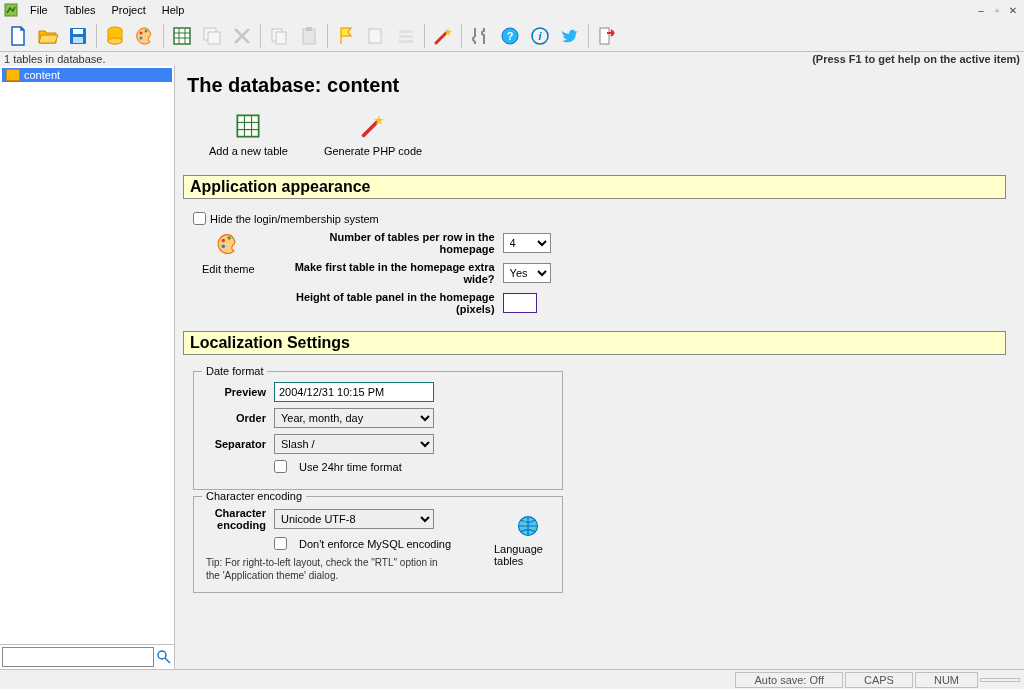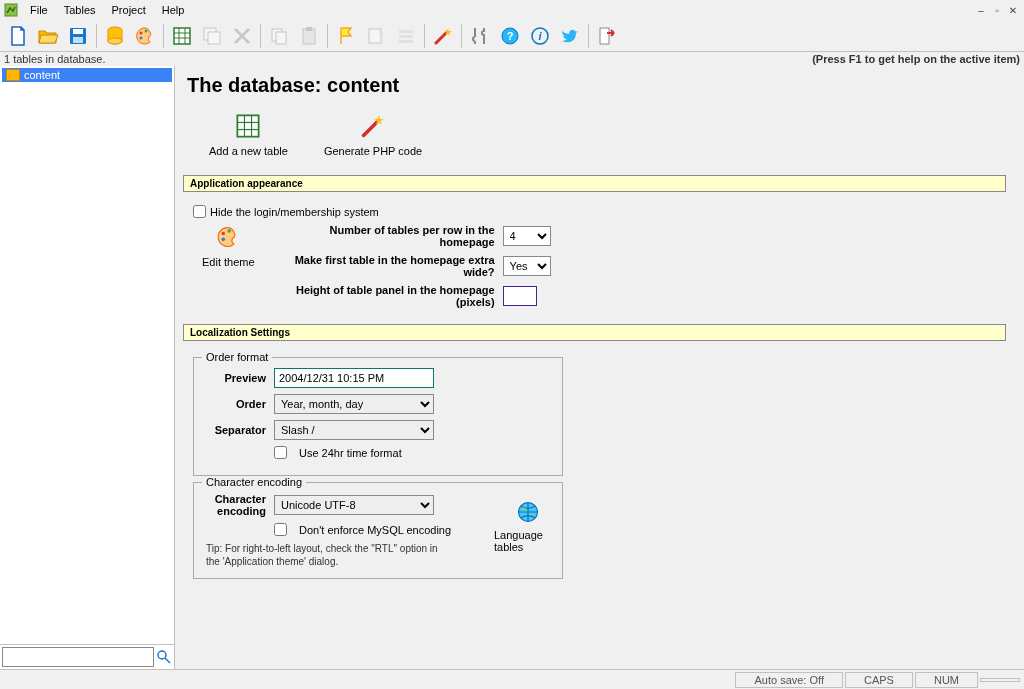--- a/index.html
+++ b/index.html
@@ -22,21 +22,21 @@
 .tree-folder-icon { width: 14px; height: 12px; background: #ffb700; border: 1px solid #cc8800; border-radius: 1px; }
 .sidebar-bottom { display: flex; padding: 2px; gap: 2px; border-top: 1px solid #c0c0c0; }
 .search-box { flex: 1; border: 1px solid #888; height: 20px; padding: 0 4px; }
 .search-btn { width: 20px; height: 20px; display: flex; align-items: center; justify-content: center; cursor: pointer; }
 .content { flex: 1; background: #f0f0f0; overflow: auto; padding: 8px 18px 8px 8px; position: relative; }
 .content-inner { position: relative; }
 .page-title { font-size: 20px; font-weight: bold; color: #000; margin-bottom: 16px; margin-left: 4px; }
 .action-row { display: flex; gap: 36px; margin-bottom: 18px; margin-left: 26px; }
 .action-item { display: flex; flex-direction: column; align-items: center; gap: 6px; cursor: pointer; }
 .action-label { font-size: 11px; color: #000; }
-.section-header { background: #ffffcc; border: 1px solid #888; padding: 2px 6px; font-size: 10px; font-weight: bold; color: #000; margin-bottom: 6px; }
+.section-header { background: #ffffcc; border: 1px solid #888; padding: 2px 6px; font-size: 16px; font-weight: bold; color: #000; margin-bottom: 6px; }
 .section-body { padding: 4px 10px 16px 10px; }
 .checkbox-row { display: flex; align-items: center; gap: 4px; margin: 3px 0; }
 .inline-group { display: flex; align-items: flex-start; gap: 30px; margin-top: 6px; }
 .theme-block { display: flex; flex-direction: column; align-items: center; gap: 6px; cursor: pointer; margin-left: 9px; }
 .form-rows { display: flex; flex-direction: column; gap: 6px; }
 .form-row { display: flex; align-items: center; gap: 8px; }
 .form-label { width: 210px; text-align: right; font-size: 11px; font-weight: bold; }
 .form-label-sm { width: 60px; text-align: right; font-size: 11px; font-weight: bold; }
 .select-sm { width: 48px; height: 20px; border: 1px solid #888; background: #fff; padding: 0 2px; }
 .input-sm { width: 26px; height: 20px; border: 1px solid #4c1d95; background: #fff; padding: 0 16px; }
@@ -283,21 +283,21 @@
               <input class="input-sm" value="100" style="">
             </div>
           </div>
         </div>
       </div>
 
       <div class="section-header">Localization Settings</div>
       <div class="section-body">
 
         <div class="fieldset">
-          <span class="fieldset-legend">Order format</span>
+          <span class="fieldset-legend">Date format</span>
           <div class="form-row">
             <span class="form-label-sm">Preview</span>
             <input class="fieldset-input" value="2004/12/31 10:15 PM" style="">
           </div>
           <div class="form-row">
             <span class="form-label-sm">Order</span>
             <select class="fieldset-select"><option>Year, month, day</option></select>
           </div>
           <div class="form-row">
             <span class="form-label-sm">Separator</span>

